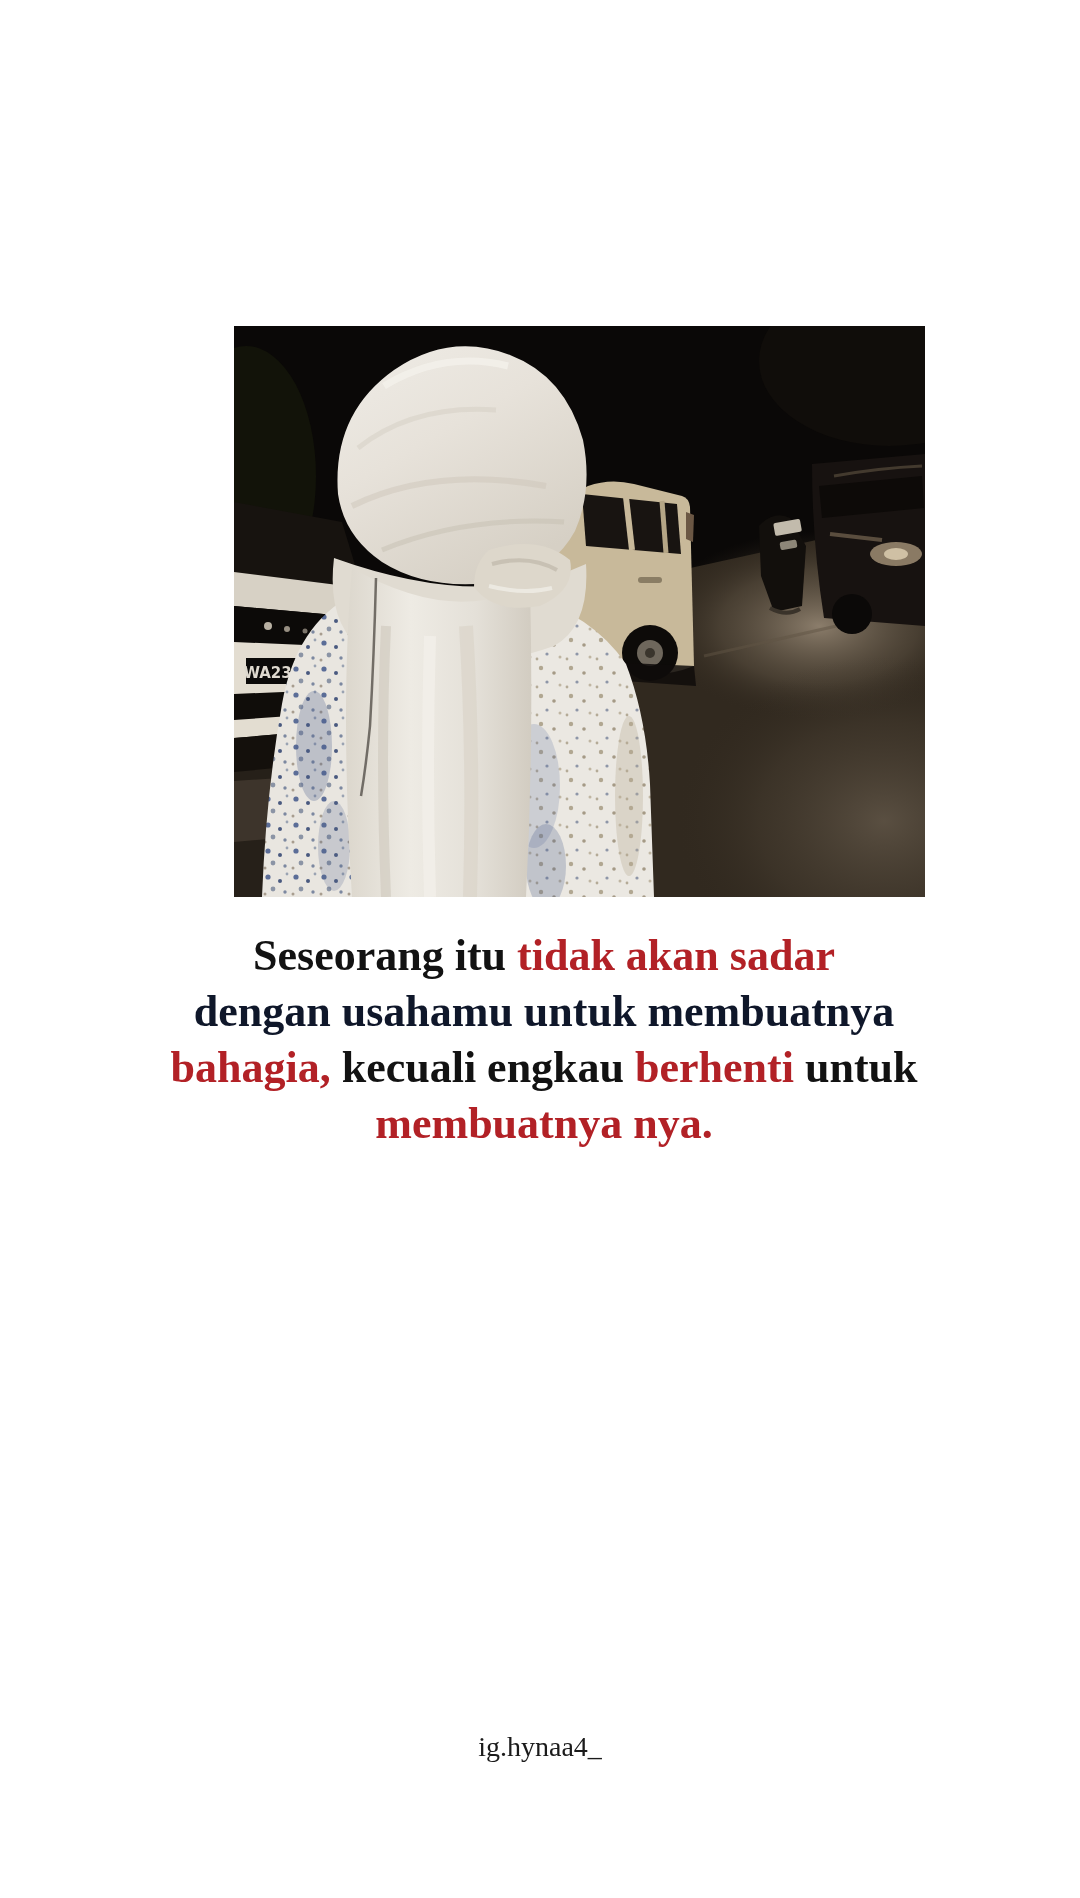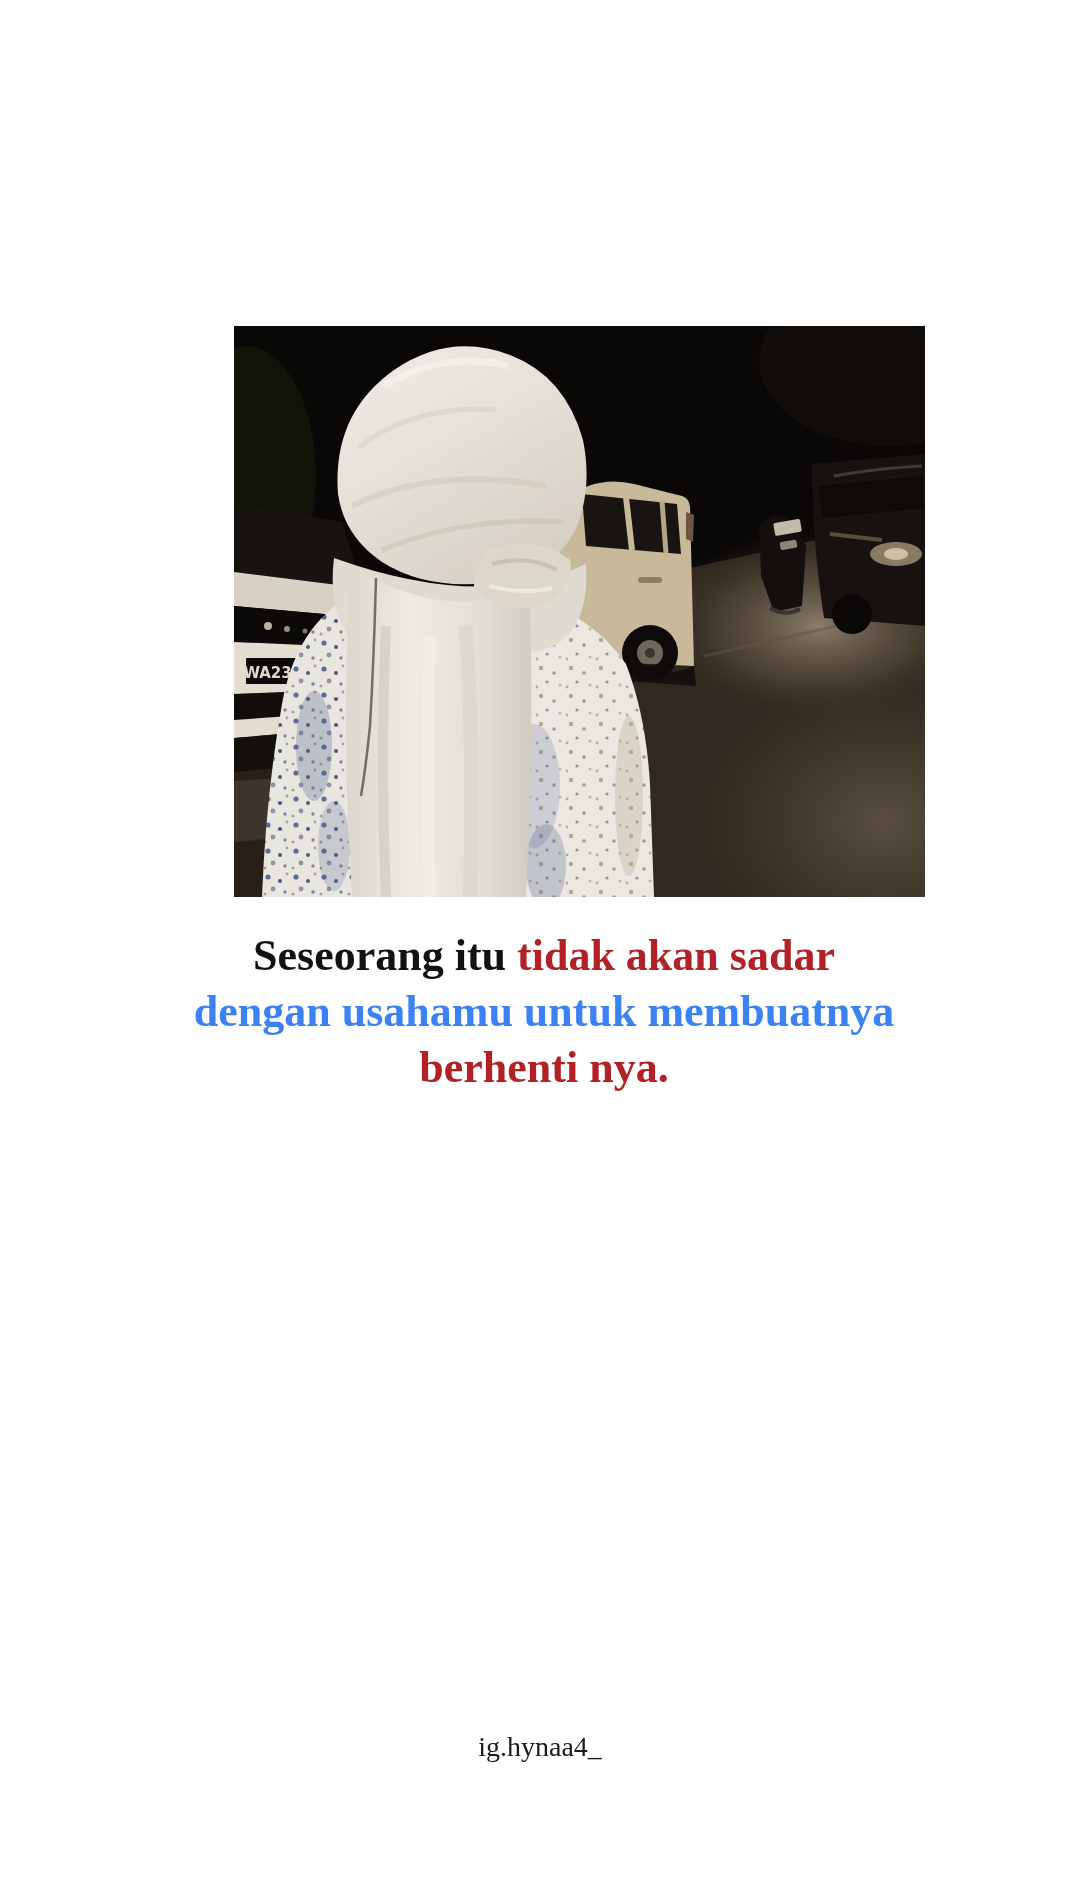--- a/index.html
+++ b/index.html
@@ -163,17 +163,18 @@
 
       <path d="M255,224 Q305,208 336,234 Q342,264 306,280 Q260,288 240,261 Q240,237 255,224 Z" fill="#ddd7cb"></path>
       <path d="M258,238 Q295,228 323,244" stroke="#bfb8aa" stroke-width="4" fill="none" opacity="0.7"></path>
       <path d="M255,260 Q290,269 318,262" stroke="#efece5" stroke-width="4" fill="none" opacity="0.85"></path>
     </g>
   </svg>
 </figure>
 
 <div class="quote-block">
     <div class="quote-line"><span style="color: rgb(18, 18, 18);">Seseorang itu </span><span style="color: rgb(178, 33, 38);">tidak akan sadar</span></div>
-    <div class="quote-line"><span style="color: #3b82f6;">dengan usahamu untuk membuatnya</span></div>
-    <div class="quote-line"><span style="color: rgb(178, 33, 38);">berhenti nya.</span></div>
+    <div class="quote-line"><span style="color: #0f172a;">dengan usahamu untuk membuatnya</span></div>
+    <div class="quote-line"><span style="color: rgb(178, 33, 38);">bahagia,</span><span style="color: rgb(18, 18, 18);"> kecuali engkau </span><span style="color: rgb(178, 33, 38);">berhenti</span><span style="color: rgb(18, 18, 18);"> untuk</span></div>
+    <div class="quote-line"><span style="color: rgb(178, 33, 38);">membuatnya nya.</span></div>
   </div>
 
 <div class="watermark">ig.hynaa4_</div>
 
 </body></html>

